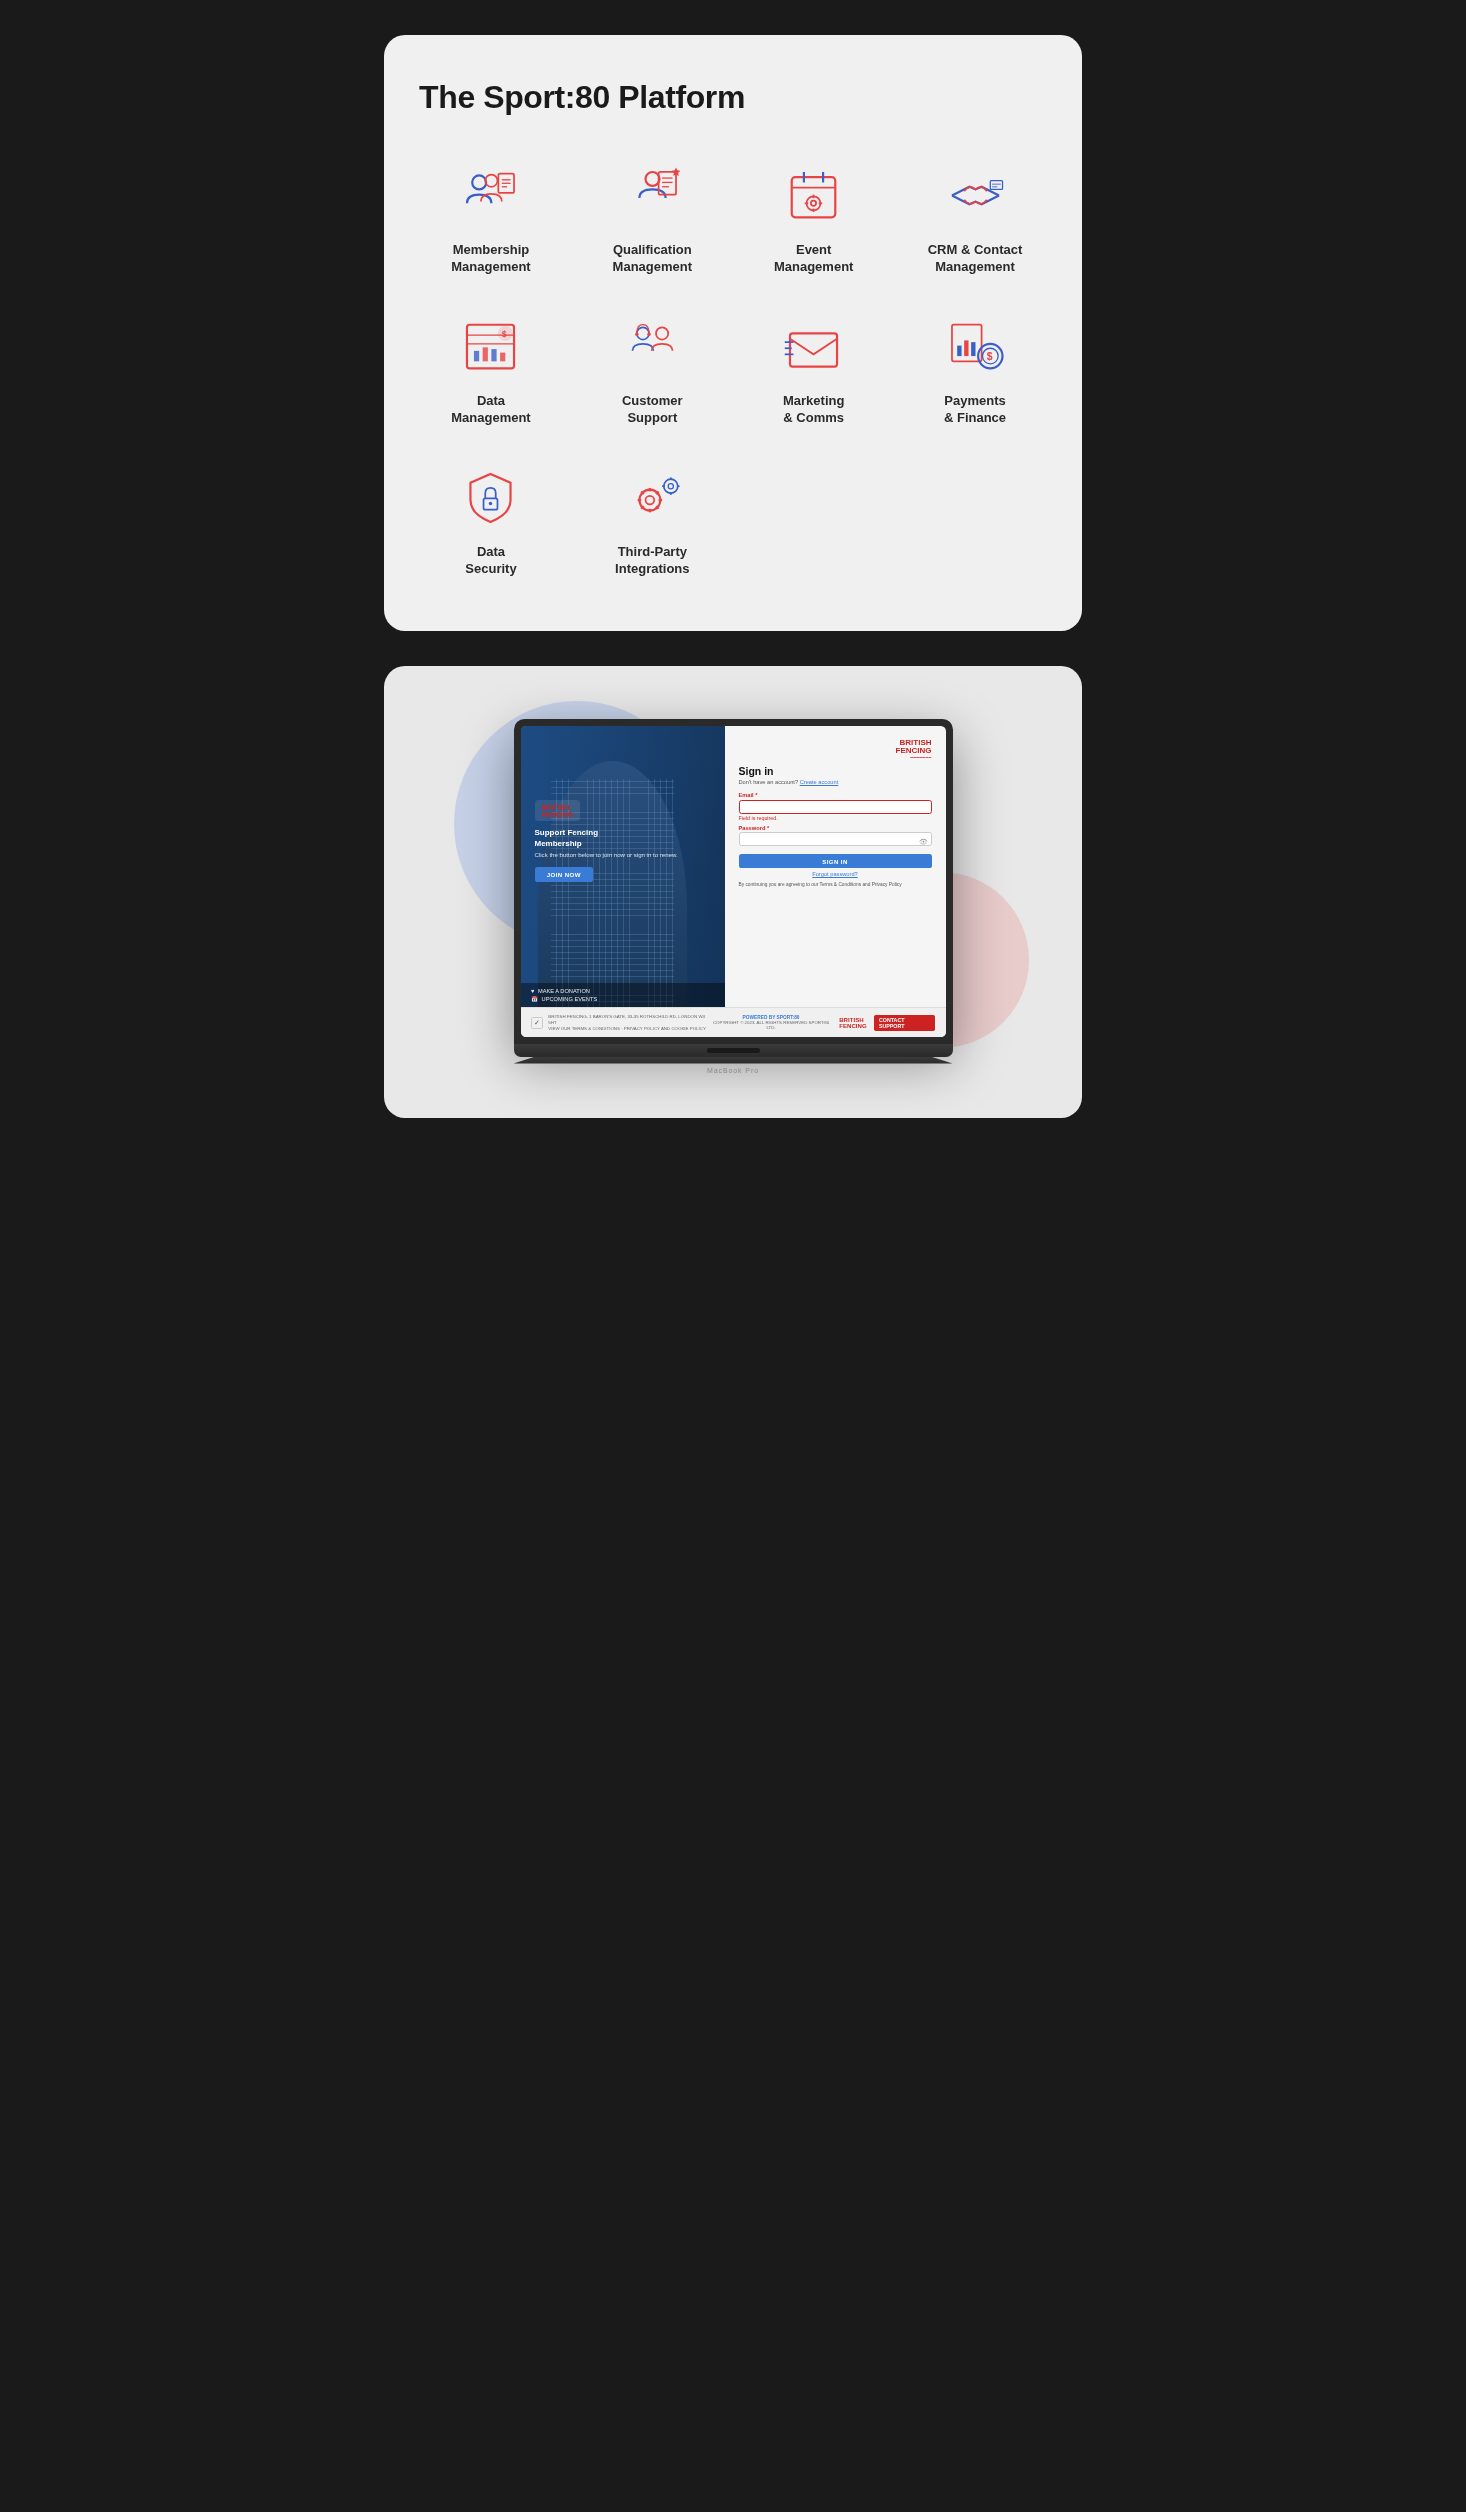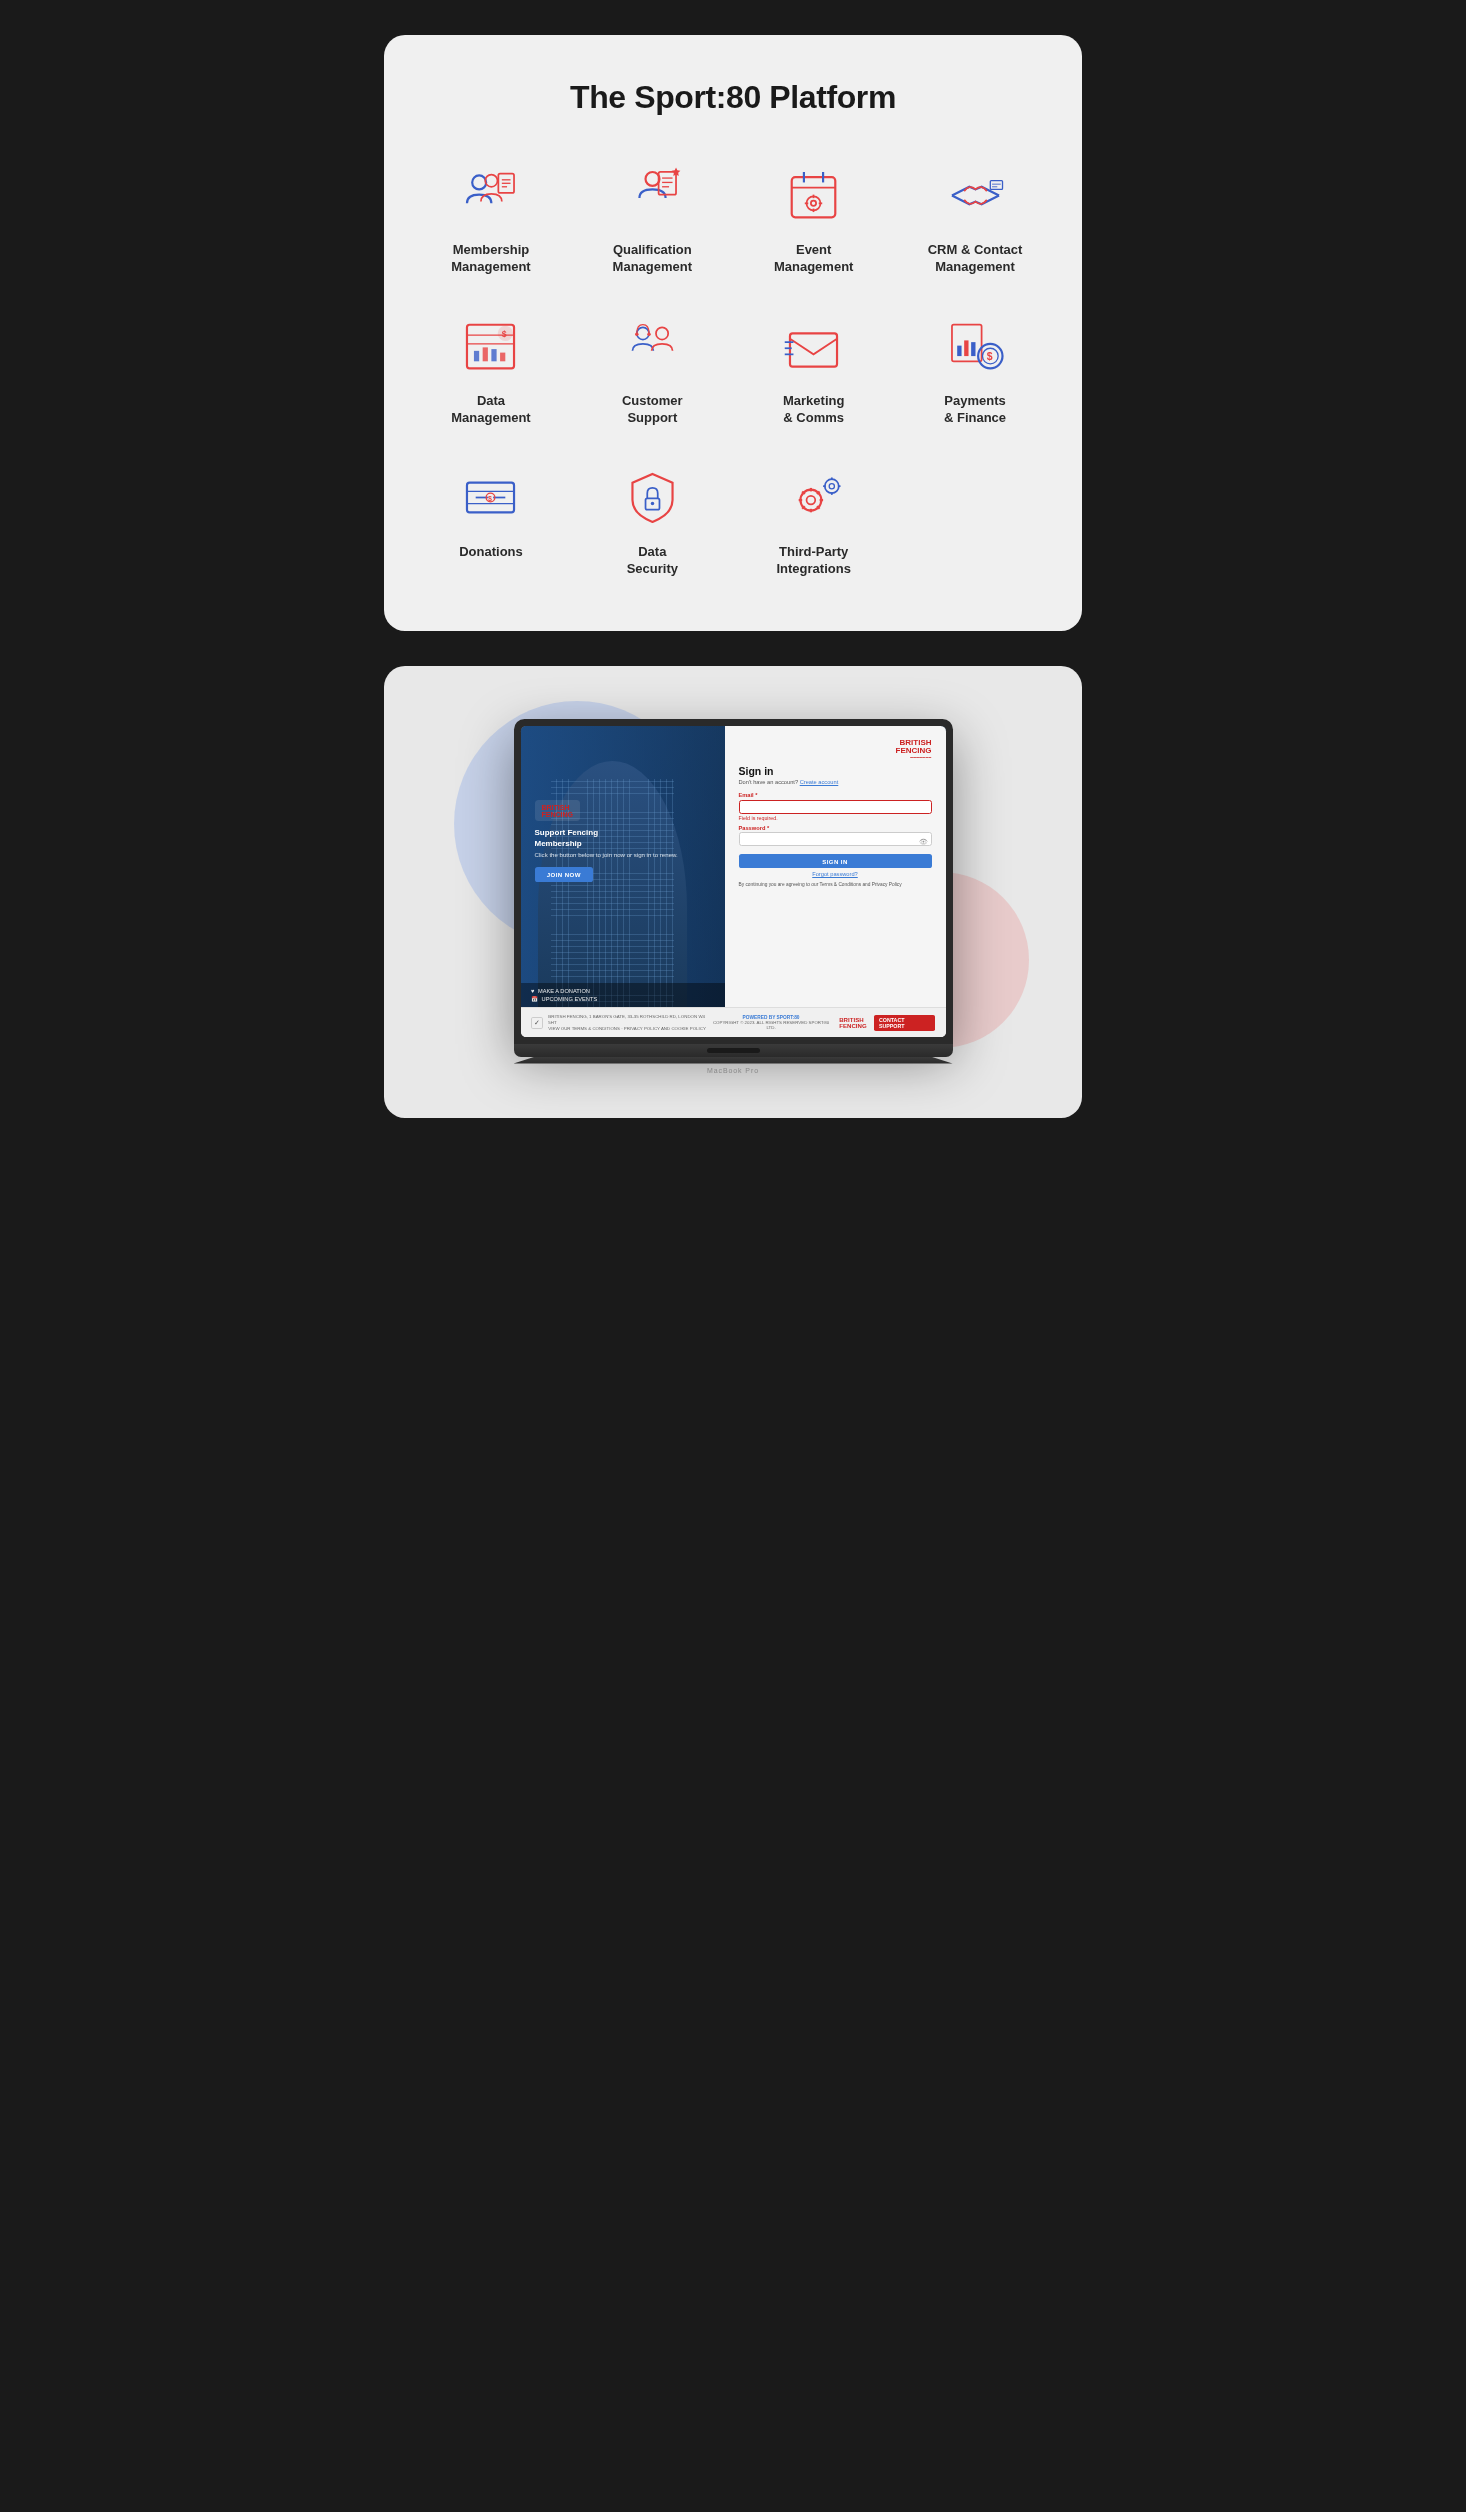--- a/index.html
+++ b/index.html
@@ -12,21 +12,20 @@
 
     
     .section-platform {
       background: #f0f0f0;
       border-radius: 21px;
       margin: 35px 17.6px;
       padding: 44px 35px 53px;
     }
 
     .platform-title {
-      text-align: center;
       font-size: 32px;
       font-weight: 800;
       color: #1a1a1a;
       margin-bottom: 44px;
       letter-spacing: -0.4px;
     }
 
     .icon-grid {
       display: grid;
       grid-template-columns: repeat(4, 1fr);
@@ -587,37 +586,20 @@
           <rect x="30" y="30" width="5" height="16" fill="#3a5fc8"></rect>
 
           <circle cx="52" cy="46" r="14" stroke="#3a5fc8" stroke-width="2.5" fill="none"></circle>
           <circle cx="52" cy="46" r="9" stroke="#3a5fc8" stroke-width="1.5" fill="none"></circle>
           <text x="48" y="51" font-size="12" fill="#e84444" font-weight="bold">$</text>
         </svg>
       </div>
       <span class="icon-label">Payments<br>&amp; Finance</span>
     </div>
 
-    <div class="icon-item">
-      <div class="icon-box">
-        <svg viewBox="0 0 70 70" fill="none" xmlns="http://www.w3.org/2000/svg">
-
-          <rect x="8" y="18" width="54" height="34" rx="3" stroke="#3a5fc8" stroke-width="2.5" fill="none"></rect>
-          <line x1="8" y1="28" x2="62" y2="28" stroke="#3a5fc8" stroke-width="1.5"></line>
-          <line x1="8" y1="42" x2="62" y2="42" stroke="#3a5fc8" stroke-width="1.5"></line>
-
-          <line x1="18" y1="35" x2="32" y2="35" stroke="#3a5fc8" stroke-width="2"></line>
-          <line x1="38" y1="35" x2="52" y2="35" stroke="#3a5fc8" stroke-width="2"></line>
-
-          <circle cx="35" cy="35" r="5" stroke="#e84444" stroke-width="1.5" fill="none"></circle>
-          <text x="32" y="39" font-size="8" fill="#e84444" font-weight="bold">$</text>
-        </svg>
-      </div>
-      <span class="icon-label">Donations</span>
-    </div>
 
     <div class="icon-item">
       <div class="icon-box">
         <svg viewBox="0 0 70 70" fill="none" xmlns="http://www.w3.org/2000/svg">
 
           <path d="M35 8 L58 18 L58 38 Q58 54 35 63 Q12 54 12 38 L12 18 Z" stroke="#e84444" stroke-width="2.5" fill="none"></path>
 
           <rect x="27" y="36" width="16" height="13" rx="2" stroke="#3a5fc8" stroke-width="2" fill="none"></rect>
           <path d="M29 36 L29 30 Q29 24 35 24 Q41 24 41 30 L41 36" stroke="#3a5fc8" stroke-width="2" fill="none"></path>
           <circle cx="35" cy="42" r="2" fill="#3a5fc8"></circle>

